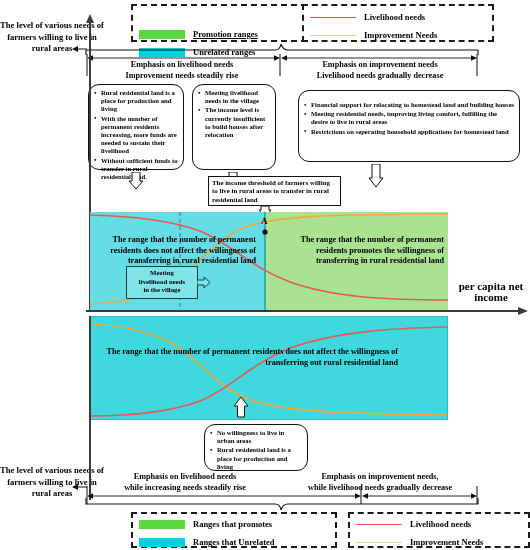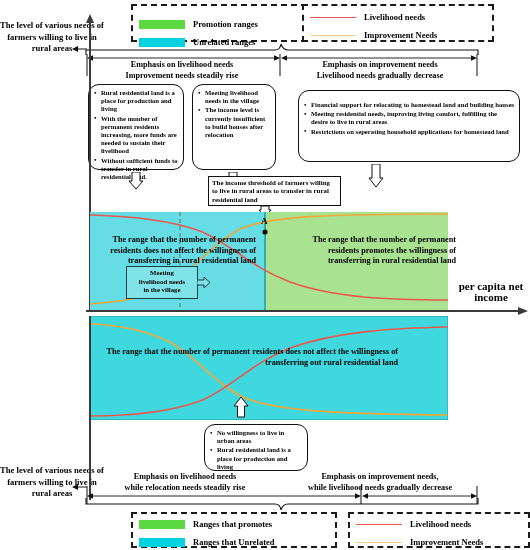--- a/index.html
+++ b/index.html
@@ -61,21 +61,21 @@
     text-align:right;
   }
   .axis-text{position:absolute;font-size:11px;font-weight:bold;line-height:10.5px;text-align:left;}
 
   svg{display:block;}
 </style>
 </head>
 <body>
 
 <div class="legend-box" style="left:131px;top:4px;width:206px;height:38px;">
-  <div class="legend-row" style="margin-top:10px;">
+  <div class="legend-row" style="margin-top:20px;text-decoration:underline;">
     <span class="swatch" style="background:#5cd940;"></span>
     <span class="legend-label">Promotion ranges</span>
   </div>
   <div class="legend-row" style="margin-top:2px;">
     <span class="swatch" style="background:#00d2e0;"></span>
     <span class="legend-label">Unrelated ranges</span>
   </div>
 </div>
 
 <div class="legend-box" style="left:302px;top:4px;width:192px;height:38px;">
@@ -183,21 +183,21 @@
     <path d="M0,3 C40,4 80,8 110,19 C140,31 160,55 200,70 C245,86 300,88 358,88" fill="none" stroke="#e8584f" stroke-width="1.6"></path>
 
     <circle cx="175" cy="20" r="2.6" fill="#111"></circle>
   </g>
 </svg>
 
 <div class="abs bold" style="left:261px;top:216px;font-size:9px;">A</div>
 
 <div class="chart-text" style="left:96px;top:235px;width:160px;">The range that the number of permanent residents does not affect the willingness of transferring in rural residential land</div>
 
-<div class="chart-text" style="left:286px;top:235px;width:170px;">The range that the number of permanent residents promotes the willingness of transferring in rural residential land</div>
+<div class="chart-text" style="left:274px;top:235px;width:170px;">The range that the number of permanent residents promotes the willingness of transferring in rural residential land</div>
 
 <div class="inbox" style="left:126px;top:266px;width:72px;height:33px;">
   <span>Meeting</span><br>
   <span>livelihood needs</span><br>
   <span>in the village</span>
 </div>
 <svg class="abs" style="left:197px;top:276px;" width="14" height="14">
   <path d="M0,4 L7,4 L7,1 L13,6.5 L7,12 L7,9 L0,9 Z" fill="#7fe3e8" stroke="#16404a" stroke-width="1"></path>
 </svg>
 
@@ -241,21 +241,21 @@
 <svg class="abs" style="left:84px;top:316px;" width="12" height="186">
   <line x1="6" y1="0" x2="6" y2="184" stroke="#3a3a3a" stroke-width="2"></line>
 </svg>
 <svg class="abs" style="left:72px;top:482px;" width="16" height="10">
   <line x1="15" y1="5" x2="4" y2="5" stroke="#111" stroke-width="1"></line>
   <polygon points="0,5 6,2 6,8" fill="#111"></polygon>
 </svg>
 
 <div class="range-text" style="left:90px;top:472px;width:190px;">
   <span>Emphasis on livelihood needs</span><br>
-  <span>while relocation needs steadily rise</span>
+  <span>while increasing needs steadily rise</span>
 </div>
 <div class="range-text" style="left:282px;top:472px;width:196px;">
   <span>Emphasis on improvement needs,</span><br>
   <span>while livelihood needs gradually decrease</span>
 </div>
 
 <svg class="abs" style="left:85px;top:486px;" width="400" height="24">
   <line x1="2" y1="0" x2="2" y2="18" stroke="#111" stroke-width="1"></line>
   <line x1="276" y1="0" x2="276" y2="18" stroke="#111" stroke-width="1"></line>
   <line x1="392" y1="0" x2="392" y2="18" stroke="#111" stroke-width="1"></line>

